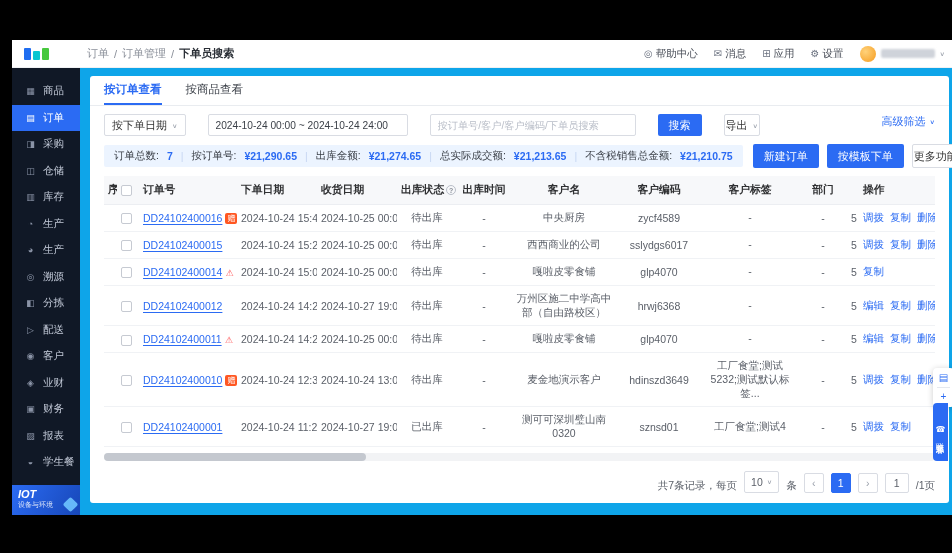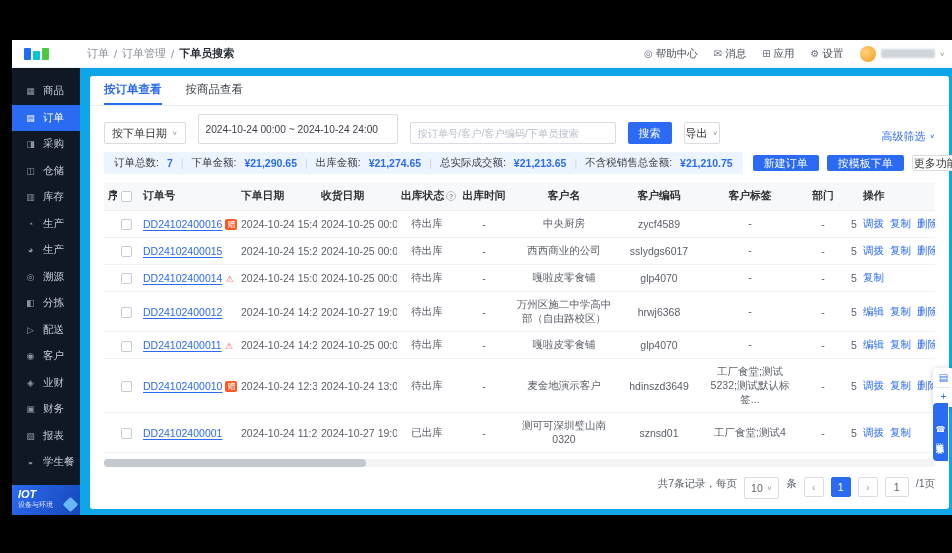--- a/index.html
+++ b/index.html
@@ -39,42 +39,42 @@
 
   
   .main{position:absolute;left:68px;top:28px;right:0;bottom:0;background:#0ea5e9;overflow:hidden}
   .card{position:absolute;left:10px;right:8px;top:8px;background:#fff;border-radius:3px;padding-bottom:8px}
 
   .tabs{display:flex;gap:24px;padding:0 14px;height:29px;align-items:stretch;border-bottom:1px solid #e9ecf0;
         font-size:11.5px;color:#3a3f47}
   .tab{display:flex;align-items:center;border-bottom:2px solid transparent;box-sizing:border-box;cursor:pointer}
   .tab.active{color:#2b6bf3;border-bottom-color:#2b6bf3;font-weight:700}
 
-  .filters{display:flex;align-items:flex-end;gap:12px;padding:8px 14px 6px;font-size:11px}
+  .filters{display:flex;align-items:flex-start;gap:22px;padding:8px 14px 6px;font-size:11px}
   .sel{height:22px;border:1px solid #d9dce3;border-radius:2px;display:flex;align-items:center;gap:5px;padding:0 7px;
        color:#333;background:#fff;cursor:pointer;box-sizing:border-box}
-  .datebox{height:30px;width:200px;border:1px solid #d9dce3;border-radius:2px;display:flex;align-items:center;
+  .datebox{height:22px;width:200px;border:1px solid #d9dce3;border-radius:2px;display:flex;align-items:center;
        padding:0 7px;font-size:10.2px;color:#3a3f47;box-sizing:border-box;white-space:nowrap;cursor:pointer}
   .searchbox{height:22px;width:206px;border:1px solid #d9dce3;border-radius:2px;box-sizing:border-box;padding:0 7px;
        font-size:10.2px;color:#333;outline:none;font-family:inherit}
   ::placeholder{color:#b9bec8}
   .btn-blue{height:22px;background:#2b6bf3;color:#fff;border:none;border-radius:2px;padding:0 11px;font-size:11px;
        cursor:pointer;font-family:Liberation Serif, serif;white-space:nowrap}
   .btn-line{height:22px;background:#fff;border:1px solid #d9dce3;border-radius:2px;padding:0 1px;font-size:11px;
        color:#333;display:flex;align-items:center;gap:5px;cursor:pointer;box-sizing:border-box;white-space:nowrap}
   .adv{margin-left:auto;color:#2b6bf3;display:flex;gap:4px;align-items:center;font-size:11px;cursor:pointer;white-space:nowrap}
   .adv .caret{color:#2b6bf3}
 
   .sumrow{display:flex;align-items:center;margin:2px 14px 8px;gap:10px}
   .sumbar{background:#ecf4ff;border-radius:2px;padding:4px 10px;display:flex;align-items:center;gap:8px;
        font-size:10.5px;color:#3a3f47;white-space:nowrap}
   .sumbar b{color:#2b6bf3;font-weight:700}
   .sumbar .sep{color:#c6d6f2}
   .sum-actions{margin-left:auto;display:flex;gap:8px;align-items:center}
-  .h24{height:16px}
+  .h24{height:24px}
 
   .tblwrap{margin:0 14px;overflow:hidden}
   table{width:831px;border-collapse:collapse;table-layout:fixed;font-size:10.5px}
   th{background:#f7f8fa;color:#303133;font-weight:700;font-size:10.8px;padding:7px 4px;text-align:left;
      border-bottom:1px solid #eceef2;white-space:nowrap;overflow:hidden}
   td{padding:6px 4px;border-bottom:1px solid #f0f2f5;color:#5a5f68;white-space:nowrap;overflow:hidden;vertical-align:middle}
   th.center,td.center{text-align:center}
   td.wrap{white-space:normal;line-height:1.3}
   .olink{color:#2b6bf3;text-decoration:underline;text-underline-offset:2px;cursor:pointer}
   .badge{display:inline-block;margin-left:3px;background:#ff5722;color:#fff;font-size:8px;line-height:11px;
@@ -85,21 +85,21 @@
   .info{display:inline-block;width:10px;height:10px;line-height:9px;text-align:center;border:1px solid #b9bec8;
         border-radius:50%;font-size:7px;color:#8a8f99;margin-left:2px;box-sizing:border-box}
   td.ops,th.ops{box-shadow:-5px 0 6px -2px rgba(0,0,0,.1);background:#fff}
   th.ops{background:#f7f8fa}
   .oplink{color:#2b6bf3;margin-right:6px;cursor:pointer}
   .clipcell{color:#5a5f68}
 
   .hscroll{margin:6px 14px 0;height:8px;background:#f2f3f5;border-radius:4px;position:relative}
   .hthumb{position:absolute;left:0;top:0;height:8px;width:262px;background:#c4c8cf;border-radius:4px;cursor:pointer}
 
-  .pager{display:flex;align-items:flex-start;justify-content:flex-end;gap:7px;margin:10px 14px 2px;font-size:10.5px;color:#5a5f68}
+  .pager{display:flex;align-items:flex-end;justify-content:flex-end;gap:7px;margin:10px 14px 2px;font-size:10.5px;color:#5a5f68}
   .psel{height:20px;border:1px solid #d9dce3;border-radius:2px;padding:0 6px;display:flex;align-items:center;gap:4px;cursor:pointer}
   .pbtn{width:20px;height:20px;border:1px solid #d9dce3;border-radius:2px;display:flex;align-items:center;
         justify-content:center;color:#9aa0ab;background:#fff;cursor:pointer;box-sizing:border-box}
   .pbtn.cur{background:#2b6bf3;border-color:#2b6bf3;color:#fff}
   .pjump{width:24px;height:20px;border:1px solid #d9dce3;border-radius:2px;display:flex;align-items:center;
          justify-content:center;box-sizing:border-box}
 
   .quick{position:absolute;right:3px;top:300px;width:21px;background:#fff;border-radius:4px;
          box-shadow:0 1px 6px rgba(0,0,0,.2);display:flex;flex-direction:column;align-items:center;
          padding:4px 0;gap:3px;z-index:6}
@@ -247,21 +247,21 @@
           <span>高级筛选</span>
           <span class="caret">∨</span>
         </div>
       </div>
 
       <div class="sumrow">
         <div class="sumbar">
           <span>订单总数:</span>
             <b>7</b>
           <span class="sep">|</span>
-          <span>下单金额:</span>
+          <span>按订单号:</span>
             <b>¥21,290.65</b>
           <span class="sep">|</span>
           <span>出库金额:</span>
             <b>¥21,274.65</b>
           <span class="sep">|</span>
           <span>总实际成交额:</span>
             <b>¥21,213.65</b>
           <span class="sep">|</span>
           <span>不含税销售总金额:</span>
             <b>¥21,210.75</b>

